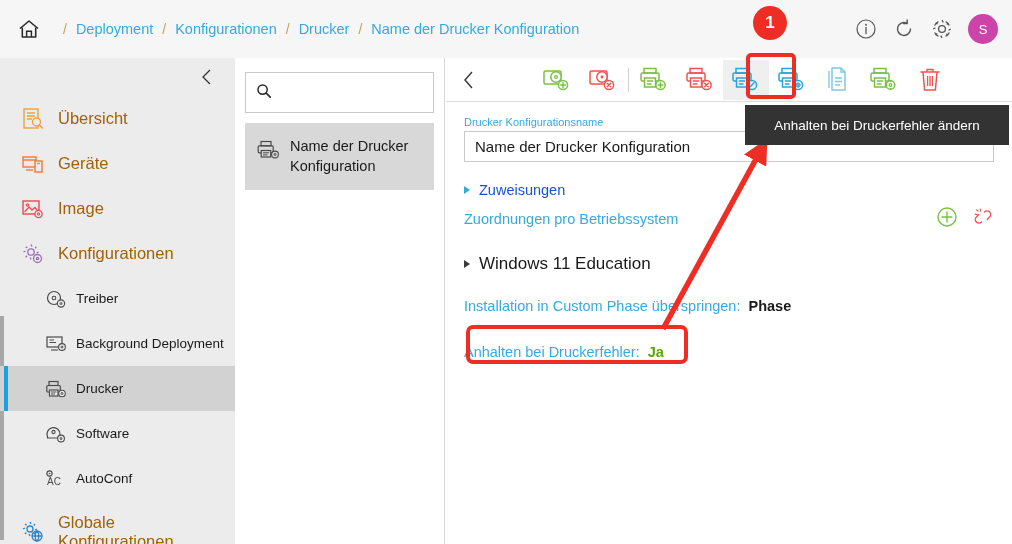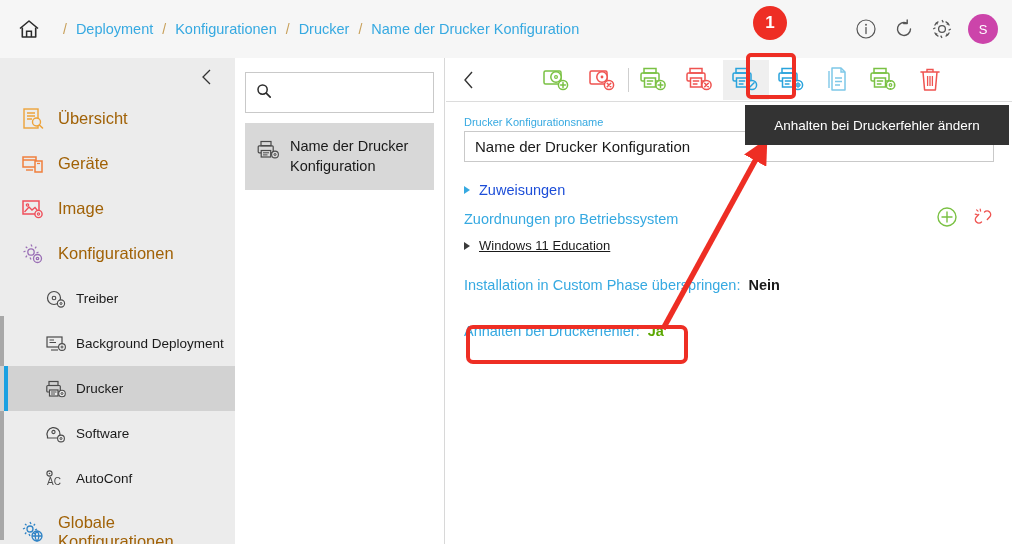--- a/index.html
+++ b/index.html
@@ -128,21 +128,21 @@
     border-left: 6px solid #36a9e1;
     border-top: 4.5px solid transparent;
     border-bottom: 4.5px solid transparent;
   }
   .tri-dark { border-left-color: #3a3a3a; }
   .section-head {
     margin-top: 8px; display: flex; align-items: center; justify-content: space-between;
   }
   .section-head .ttl { color: #36a9e1; font-size: 14.5px; cursor: pointer; }
   .section-head .acts { display: flex; align-items: center; gap: 14px; }
-  .os-row { margin-top: 6px; display: flex; align-items: center; font-size: 13px; color: #1a1a1a; cursor: pointer; text-decoration: underline; }
+  .os-row { margin-top: 22px; display: flex; align-items: center; font-size: 17px; color: #1a1a1a; cursor: pointer; }
   .prop-row { margin-top: 24px; font-size: 14.5px; }
   .prop-key { color: #36a9e1; }
   .prop-val { color: #1a1a1a; font-weight: bold; margin-left: 4px; }
   .prop-val.green { color: #5aa700; }
 
   
   .ann-badge {
     position: absolute; left: 753px; top: 6px; width: 34px; height: 34px;
     border-radius: 50%; background: #ee2e24; color: #fff;
     font-size: 17px; font-weight: bold;
@@ -524,21 +524,21 @@
         </span>
       </div>
 
       <div class="os-row">
         <span class="tri tri-dark"></span>
         <span>Windows 11 Education</span>
       </div>
 
       <div class="prop-row">
         <span class="prop-key">Installation in Custom Phase überspringen:</span>
-        <span class="prop-val">Nein</span>
+        <span class="prop-val">Phase</span>
       </div>
 
       <div class="prop-row" style="margin-top:30px;">
         <span class="prop-key">Anhalten bei Druckerfehler:</span>
         <span class="prop-val green">Ja</span>
       </div>
     </div>
   </div>
 
   <svg class="ann-arrow">

